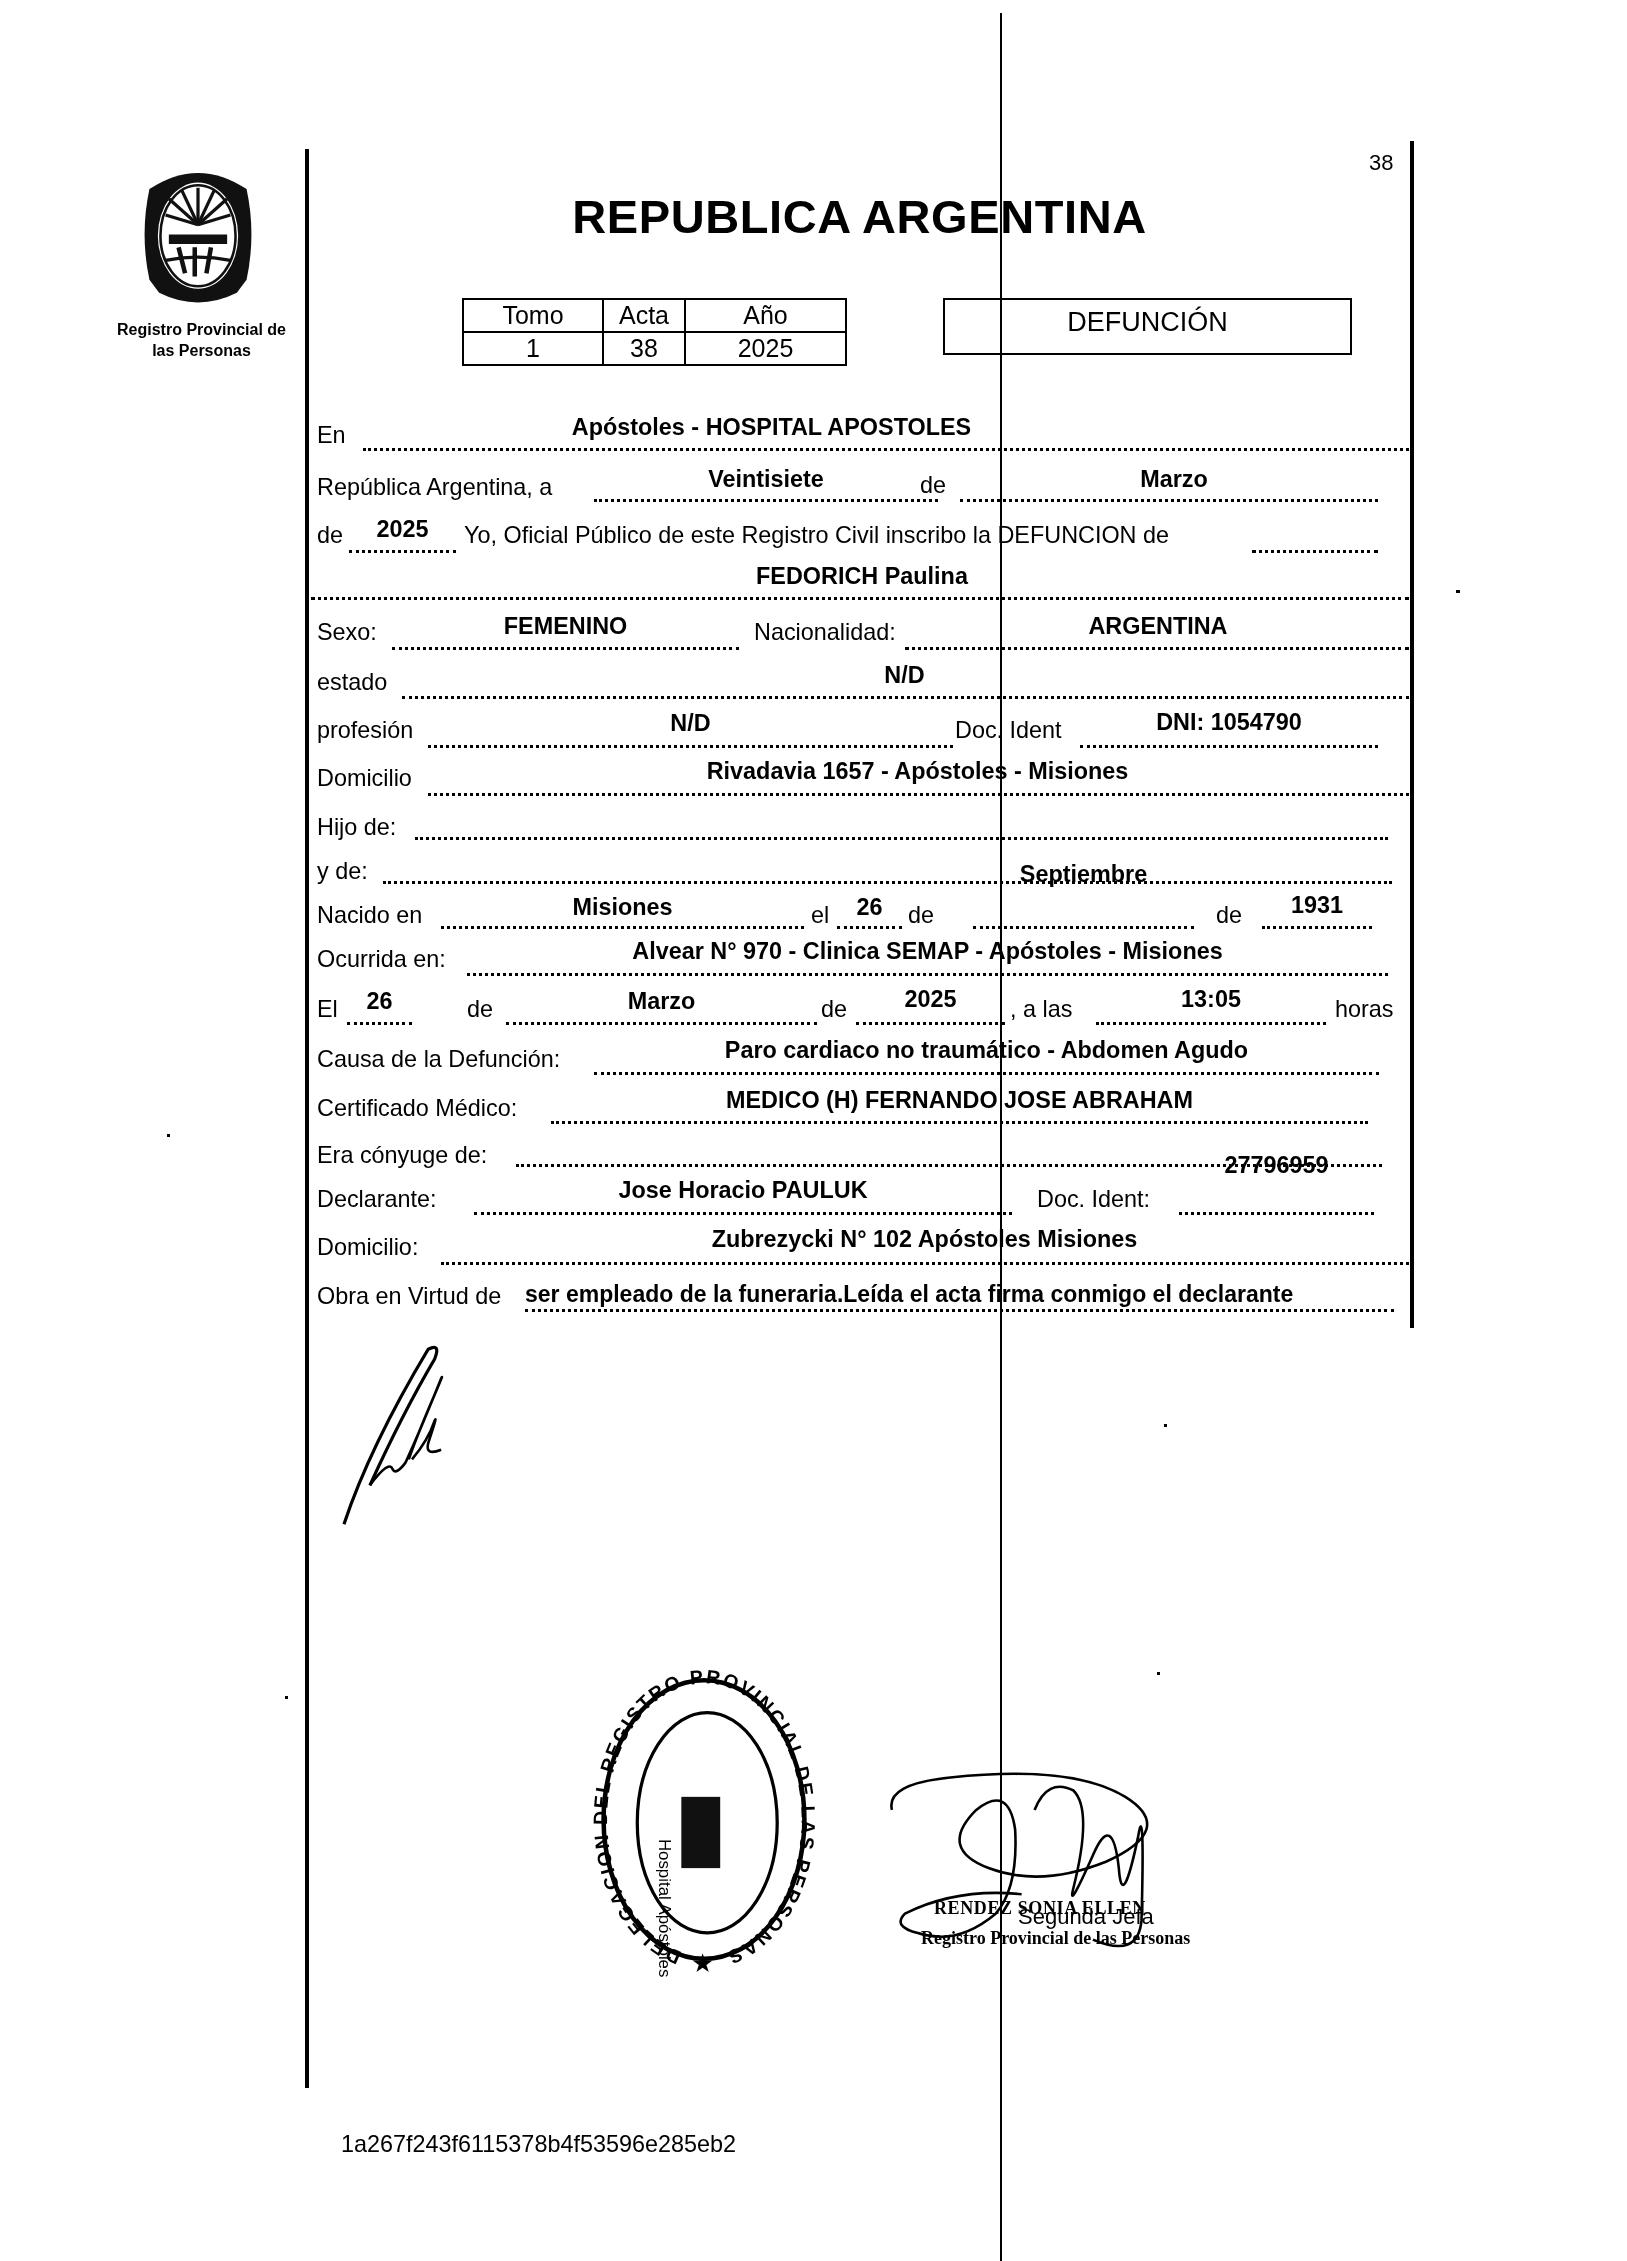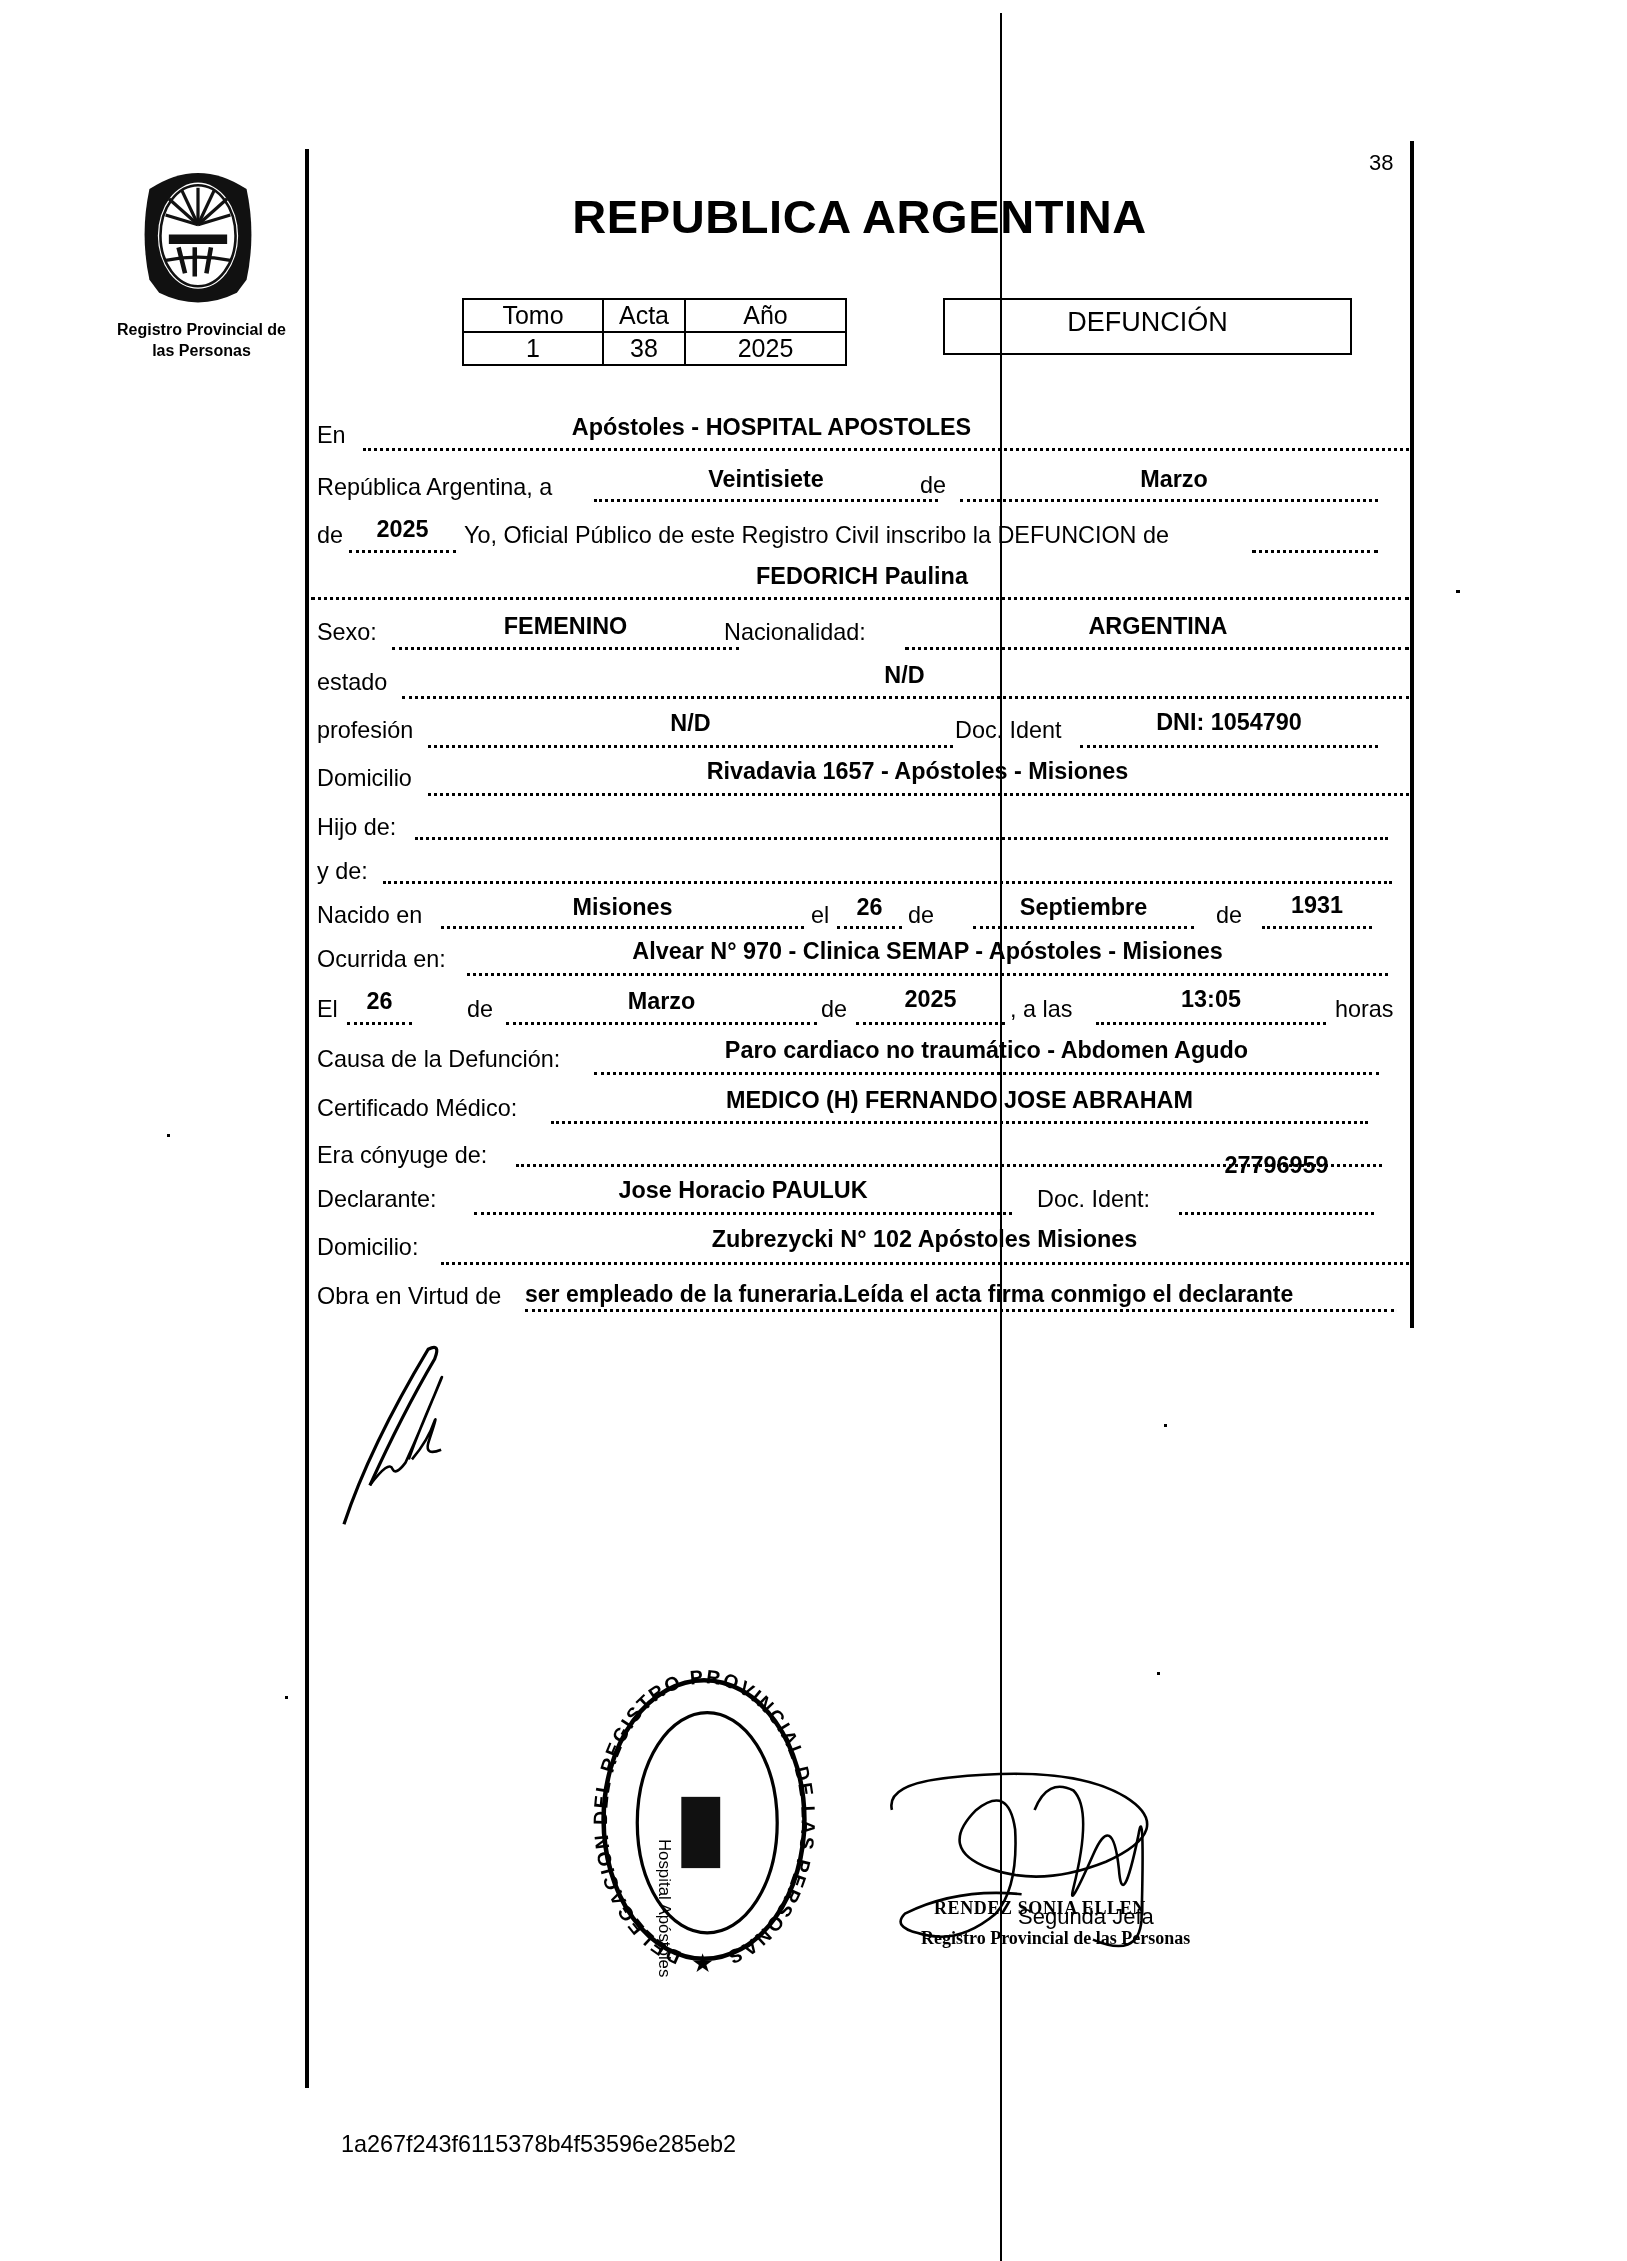--- a/index.html
+++ b/index.html
@@ -83,21 +83,21 @@
 <div class="dots" style="left:349px; width:107px; top:550px;"></div>
 <div class="lbl" style="left:464px; top:522px;">Yo, Oficial Público de este Registro Civil inscribo la DEFUNCION de</div>
 <div class="dots" style="left:1252px; width:126px; top:550px;"></div>
 
 <div class="val" style="left:317px; width:1090px; top:563px;">FEDORICH Paulina</div>
 <div class="dots" style="left:311px; width:1098px; top:597px;"></div>
 
 <div class="lbl" style="left:317px; top:619px;">Sexo:</div>
 <div class="val" style="left:392px; width:347px; top:613px;">FEMENINO</div>
 <div class="dots" style="left:392px; width:347px; top:647px;"></div>
-<div class="lbl" style="left:724px; top:619px;">Nacionalidad:</div>
+<div class="lbl" style="left:754px; top:619px;">Nacionalidad:</div>
 <div class="val" style="left:905px; width:506px; top:613px;">ARGENTINA</div>
 <div class="dots" style="left:905px; width:504px; top:647px;"></div>
 
 <div class="lbl" style="left:317px; top:669px;">estado</div>
 <div class="val" style="left:402px; width:1005px; top:662px;">N/D</div>
 <div class="dots" style="left:402px; width:1007px; top:696px;"></div>
 
 <div class="lbl" style="left:317px; top:717px;">profesión</div>
 <div class="val" style="left:428px; width:525px; top:710px;">N/D</div>
 <div class="dots" style="left:428px; width:525px; top:745px;"></div>
@@ -117,21 +117,21 @@
 <div class="val" style="left:383px; width:1009px; top:852px;"></div>
 <div class="dots" style="left:383px; width:1009px; top:881px;"></div>
 
 <div class="lbl" style="left:317px; top:902px;">Nacido en</div>
 <div class="val" style="left:441px; width:363px; top:894px;">Misiones</div>
 <div class="dots" style="left:441px; width:363px; top:926px;"></div>
 <div class="lbl" style="left:811px; top:902px;">el</div>
 <div class="val" style="left:837px; width:65px; top:894px;">26</div>
 <div class="dots" style="left:837px; width:65px; top:926px;"></div>
 <div class="lbl" style="left:908px; top:902px;">de</div>
-<div class="val" style="left:973px; width:221px; top:894px;">Septiembre</div>
+<div class="val" style="left:973px; width:221px; top:861px;">Septiembre</div>
 <div class="dots" style="left:973px; width:221px; top:926px;"></div>
 <div class="lbl" style="left:1216px; top:902px;">de</div>
 <div class="val" style="left:1262px; width:110px; top:892px;">1931</div>
 <div class="dots" style="left:1262px; width:110px; top:926px;"></div>
 
 <div class="lbl" style="left:317px; top:946px;">Ocurrida en:</div>
 <div class="val" style="left:467px; width:921px; top:938px;">Alvear N° 970 - Clinica SEMAP - Apóstoles - Misiones</div>
 <div class="dots" style="left:467px; width:921px; top:973px;"></div>
 
 <div class="lbl" style="left:317px; top:996px;">El</div>

